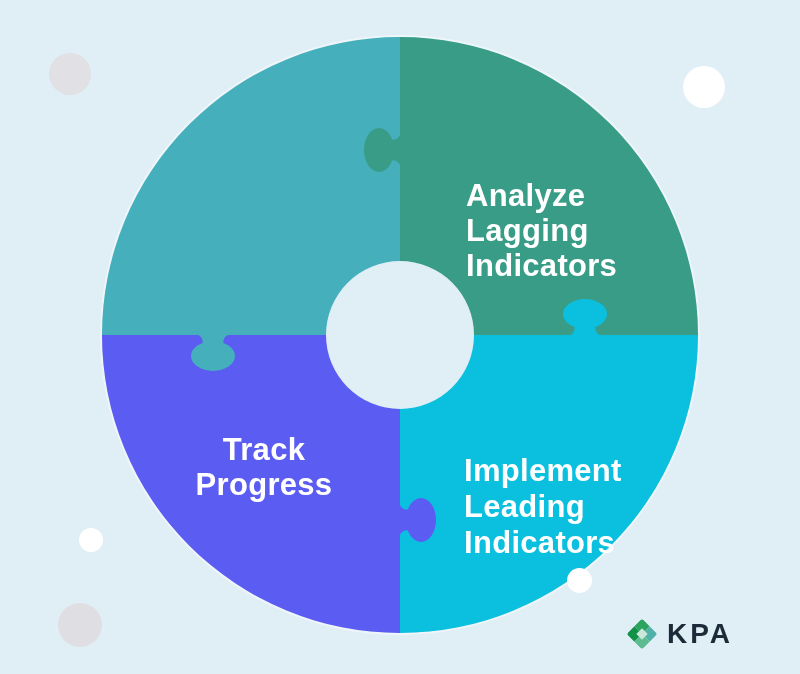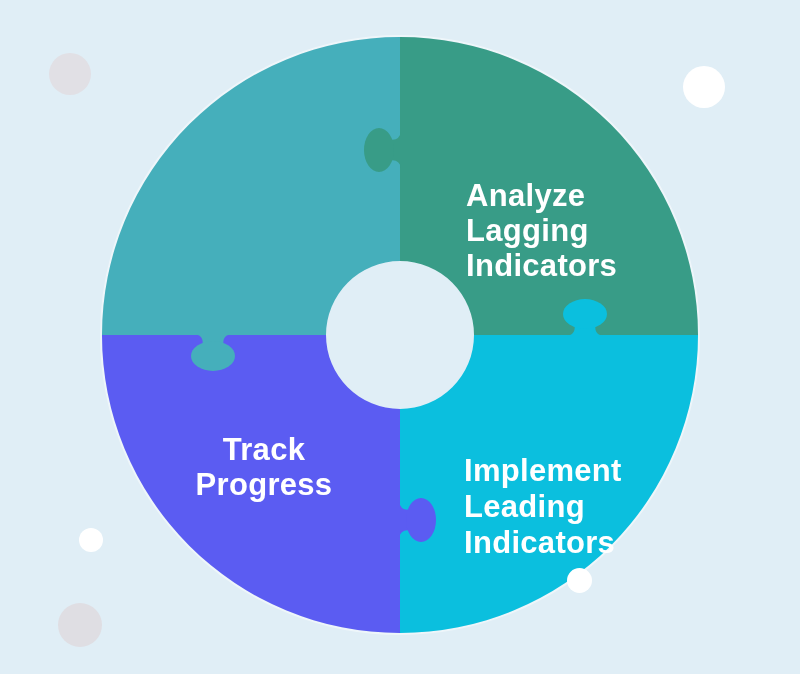--- a/index.html
+++ b/index.html
@@ -80,14 +80,26 @@
 
   <div class="piece-label" id="label-tr">Analyze
 Lagging
 Indicators</div>
   <div class="piece-label" id="label-bl">Track
 Progress</div>
   <div class="piece-label" id="label-br">Implement
 Leading
 Indicators</div>
 
+  <div id="logo">
+    <div class="logo-diamond-box">
+      <div class="logo-diamond">
+        <div class="facet-top"></div>
+        <div class="facet-right"></div>
+        <div class="facet-left"></div>
+        <div class="facet-bottom"></div>
+        <div class="facet-center"></div>
+      </div>
+    </div>
+    <div class="logo-text">KPA</div>
+  </div>
 
 </div>
 
 </body></html>

